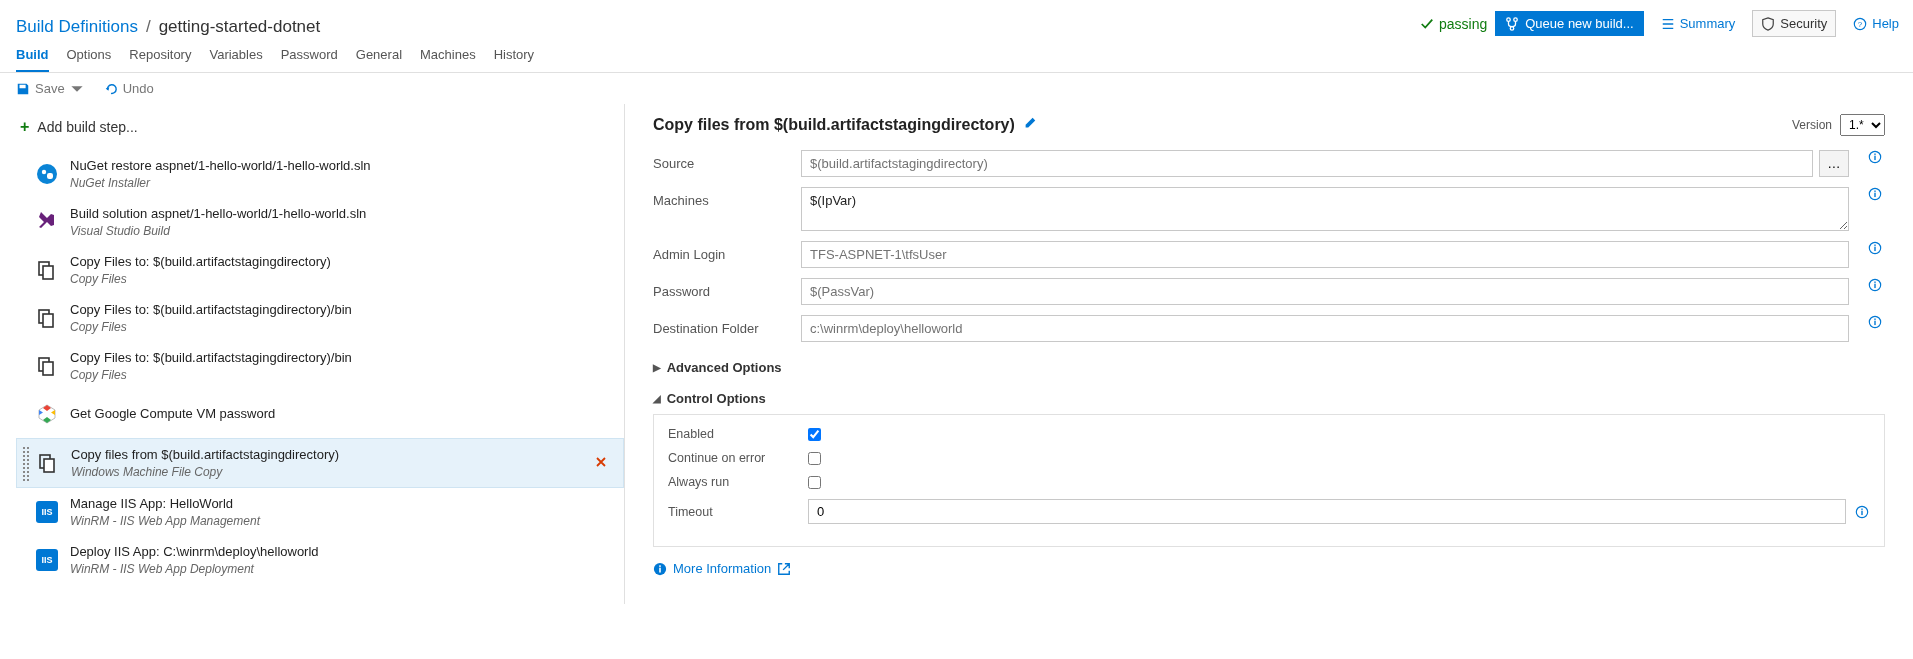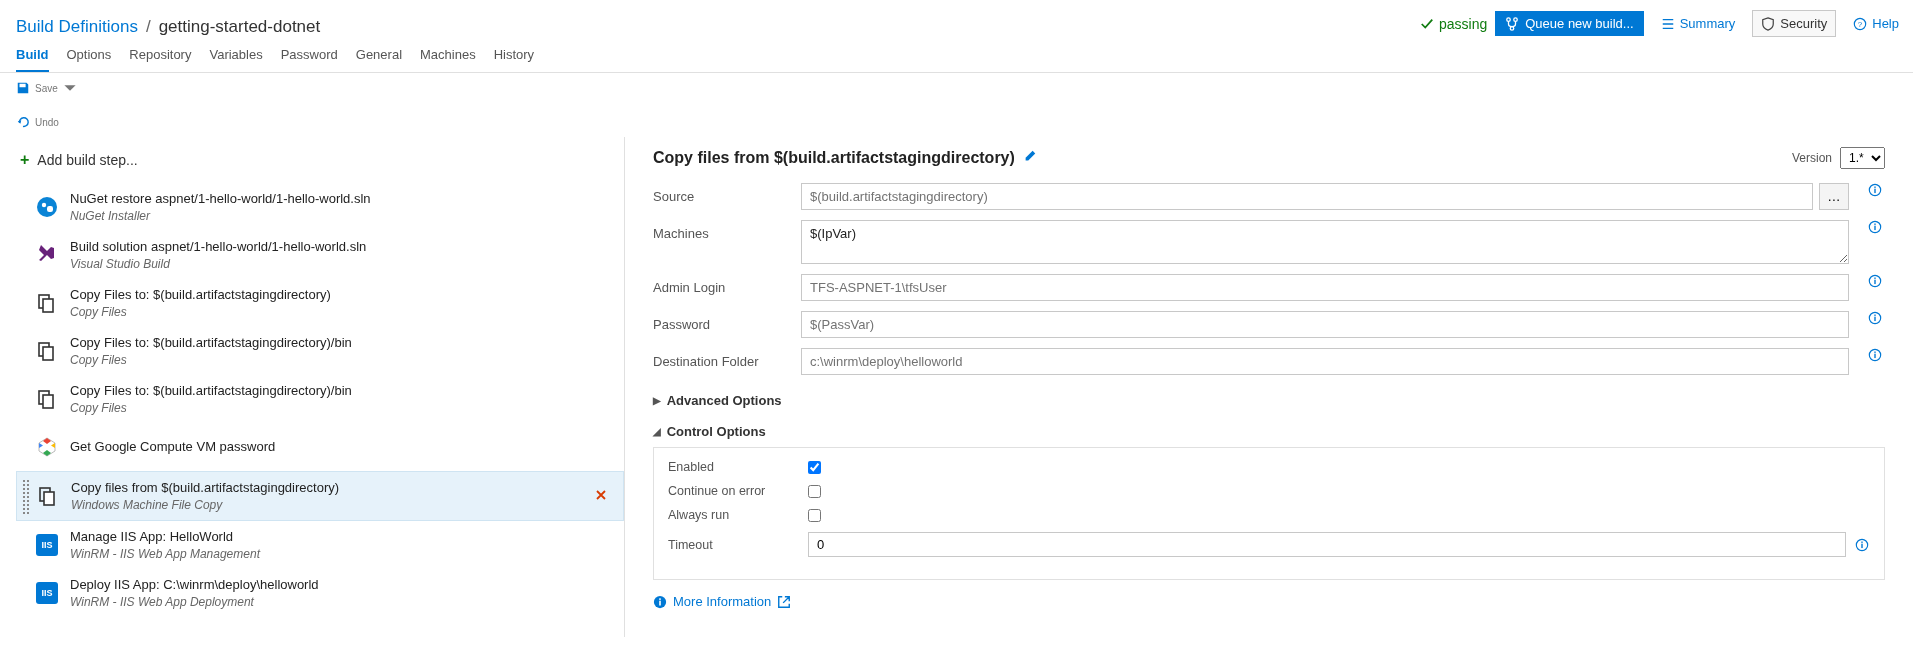--- a/index.html
+++ b/index.html
@@ -18,21 +18,21 @@
 .hdr-btn { display:flex; align-items:center; gap:5px; padding:5px 8px; color:#0078d4; cursor:pointer; font-size:13px; border:1px solid transparent; background:none; }
 .hdr-btn.outlined { border:1px solid #c8c8c8; color:#333; background:#f8f8f8; }
 .hdr-btn svg, .btn-primary svg { width:14px; height:14px; }
 
 
 .tabs { display:flex; gap:18px; padding:6px 16px 0 16px; border-bottom:1px solid #e0e0e0; font-size:13px; }
 .tabs .tab { padding-bottom:8px; color:#555; cursor:pointer; }
 .tabs .tab.active { color:#0078d4; border-bottom:2px solid #0078d4; font-weight:600; }
 
 
-.toolbar { display:flex; gap:20px; padding:8px 16px; color:#777; font-size:10px;flex-direction:column; }
+.toolbar { display:flex; gap:20px; padding:8px 16px; color:#777; font-size:13px; }
 .toolbar .tbtn { display:flex; align-items:center; gap:5px; cursor:pointer; }
 .toolbar svg { width:14px; height:14px; }
 
 
 .main { display:flex; }
 .left-col { width:625px; padding:6px 0 20px 16px; border-right:1px solid #e0e0e0; }
 .right-col { flex:1; padding:10px 28px 20px 28px; }
 
 
 .add-step { display:flex; align-items:center; gap:8px; color:#333; padding:8px 4px 14px 4px; cursor:pointer; font-size:14px; }

